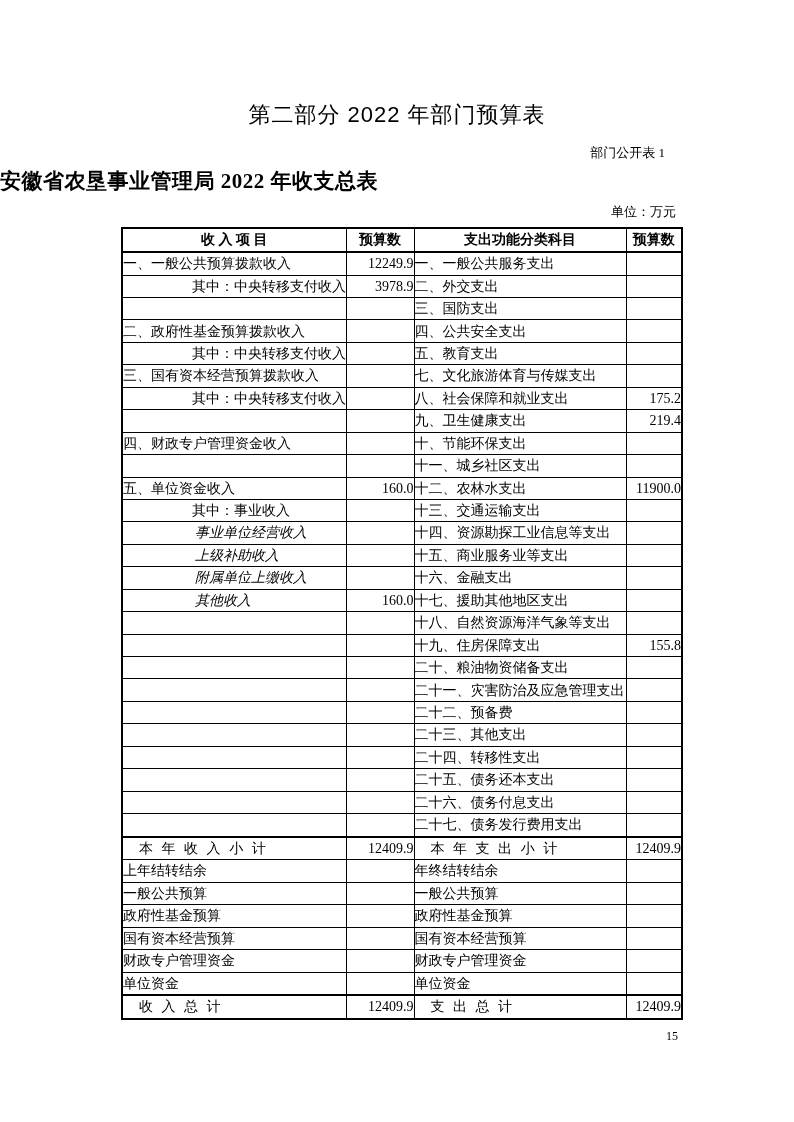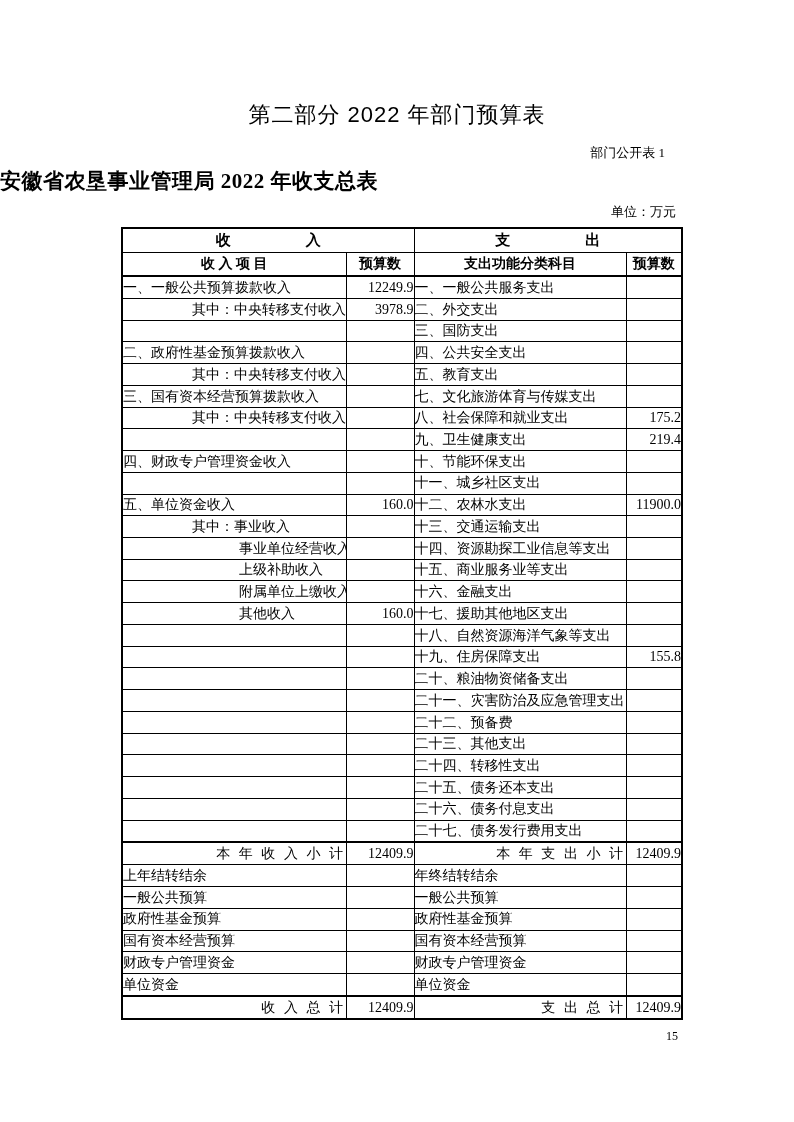--- a/index.html
+++ b/index.html
@@ -44,22 +44,22 @@
     white-space:nowrap; overflow:hidden;
     line-height:1.1;
   }
   tr.group-row th { height:23px; font-size:15px; font-weight:bold; text-align:center; }
   tr.col-row th   { height:22px; font-size:14px; font-weight:bold; text-align:center; border-bottom:2px solid #000; }
   tr.hl td { border-top:2px solid #000; }
 
   td.label { text-align:left; padding-left:6px; }
   td.label.ind1 { }
   td.label.ind2 { padding-left:69px; }
-  td.label.ind3 { padding-left:116px; }
-  td.label.ctr { text-align:right; padding-left:8px; letter-spacing:0.18em; }
+  td.label.ind3 { padding-left:72px;font-style:italic; }
+  td.label.ctr { text-align:left; padding-left:16px; letter-spacing:0.18em; }
   td.val { text-align:right; padding-right:6px; }
 
   .page-number { position:absolute; top:1029px; left:666px; font-size:12px; }
 </style>
 </head>
 <body>
 
 <div class="page">
 
   <div class="part-title">第二部分 2022 年部门预算表</div>
@@ -71,24 +71,20 @@
   <div class="unit-note">单位：万元</div>
 
   <table class="budget">
     <colgroup>
       <col style="width:224px">
       <col style="width:68px">
       <col style="width:212px">
       <col style="width:56px">
     </colgroup>
     <thead>
-      <tr class="group-row">
-        <th colspan="2">收　　　　　入</th>
-        <th colspan="2">支　　　　　出</th>
-      </tr>
       <tr class="col-row">
         <th>收 入 项 目</th>
         <th>预算数</th>
         <th>支出功能分类科目</th>
         <th>预算数</th>
       </tr>
     </thead>
     <tbody id="budget-rows">
         <tr>
           <td class="label">一、一般公共预算拨款收入</td>

